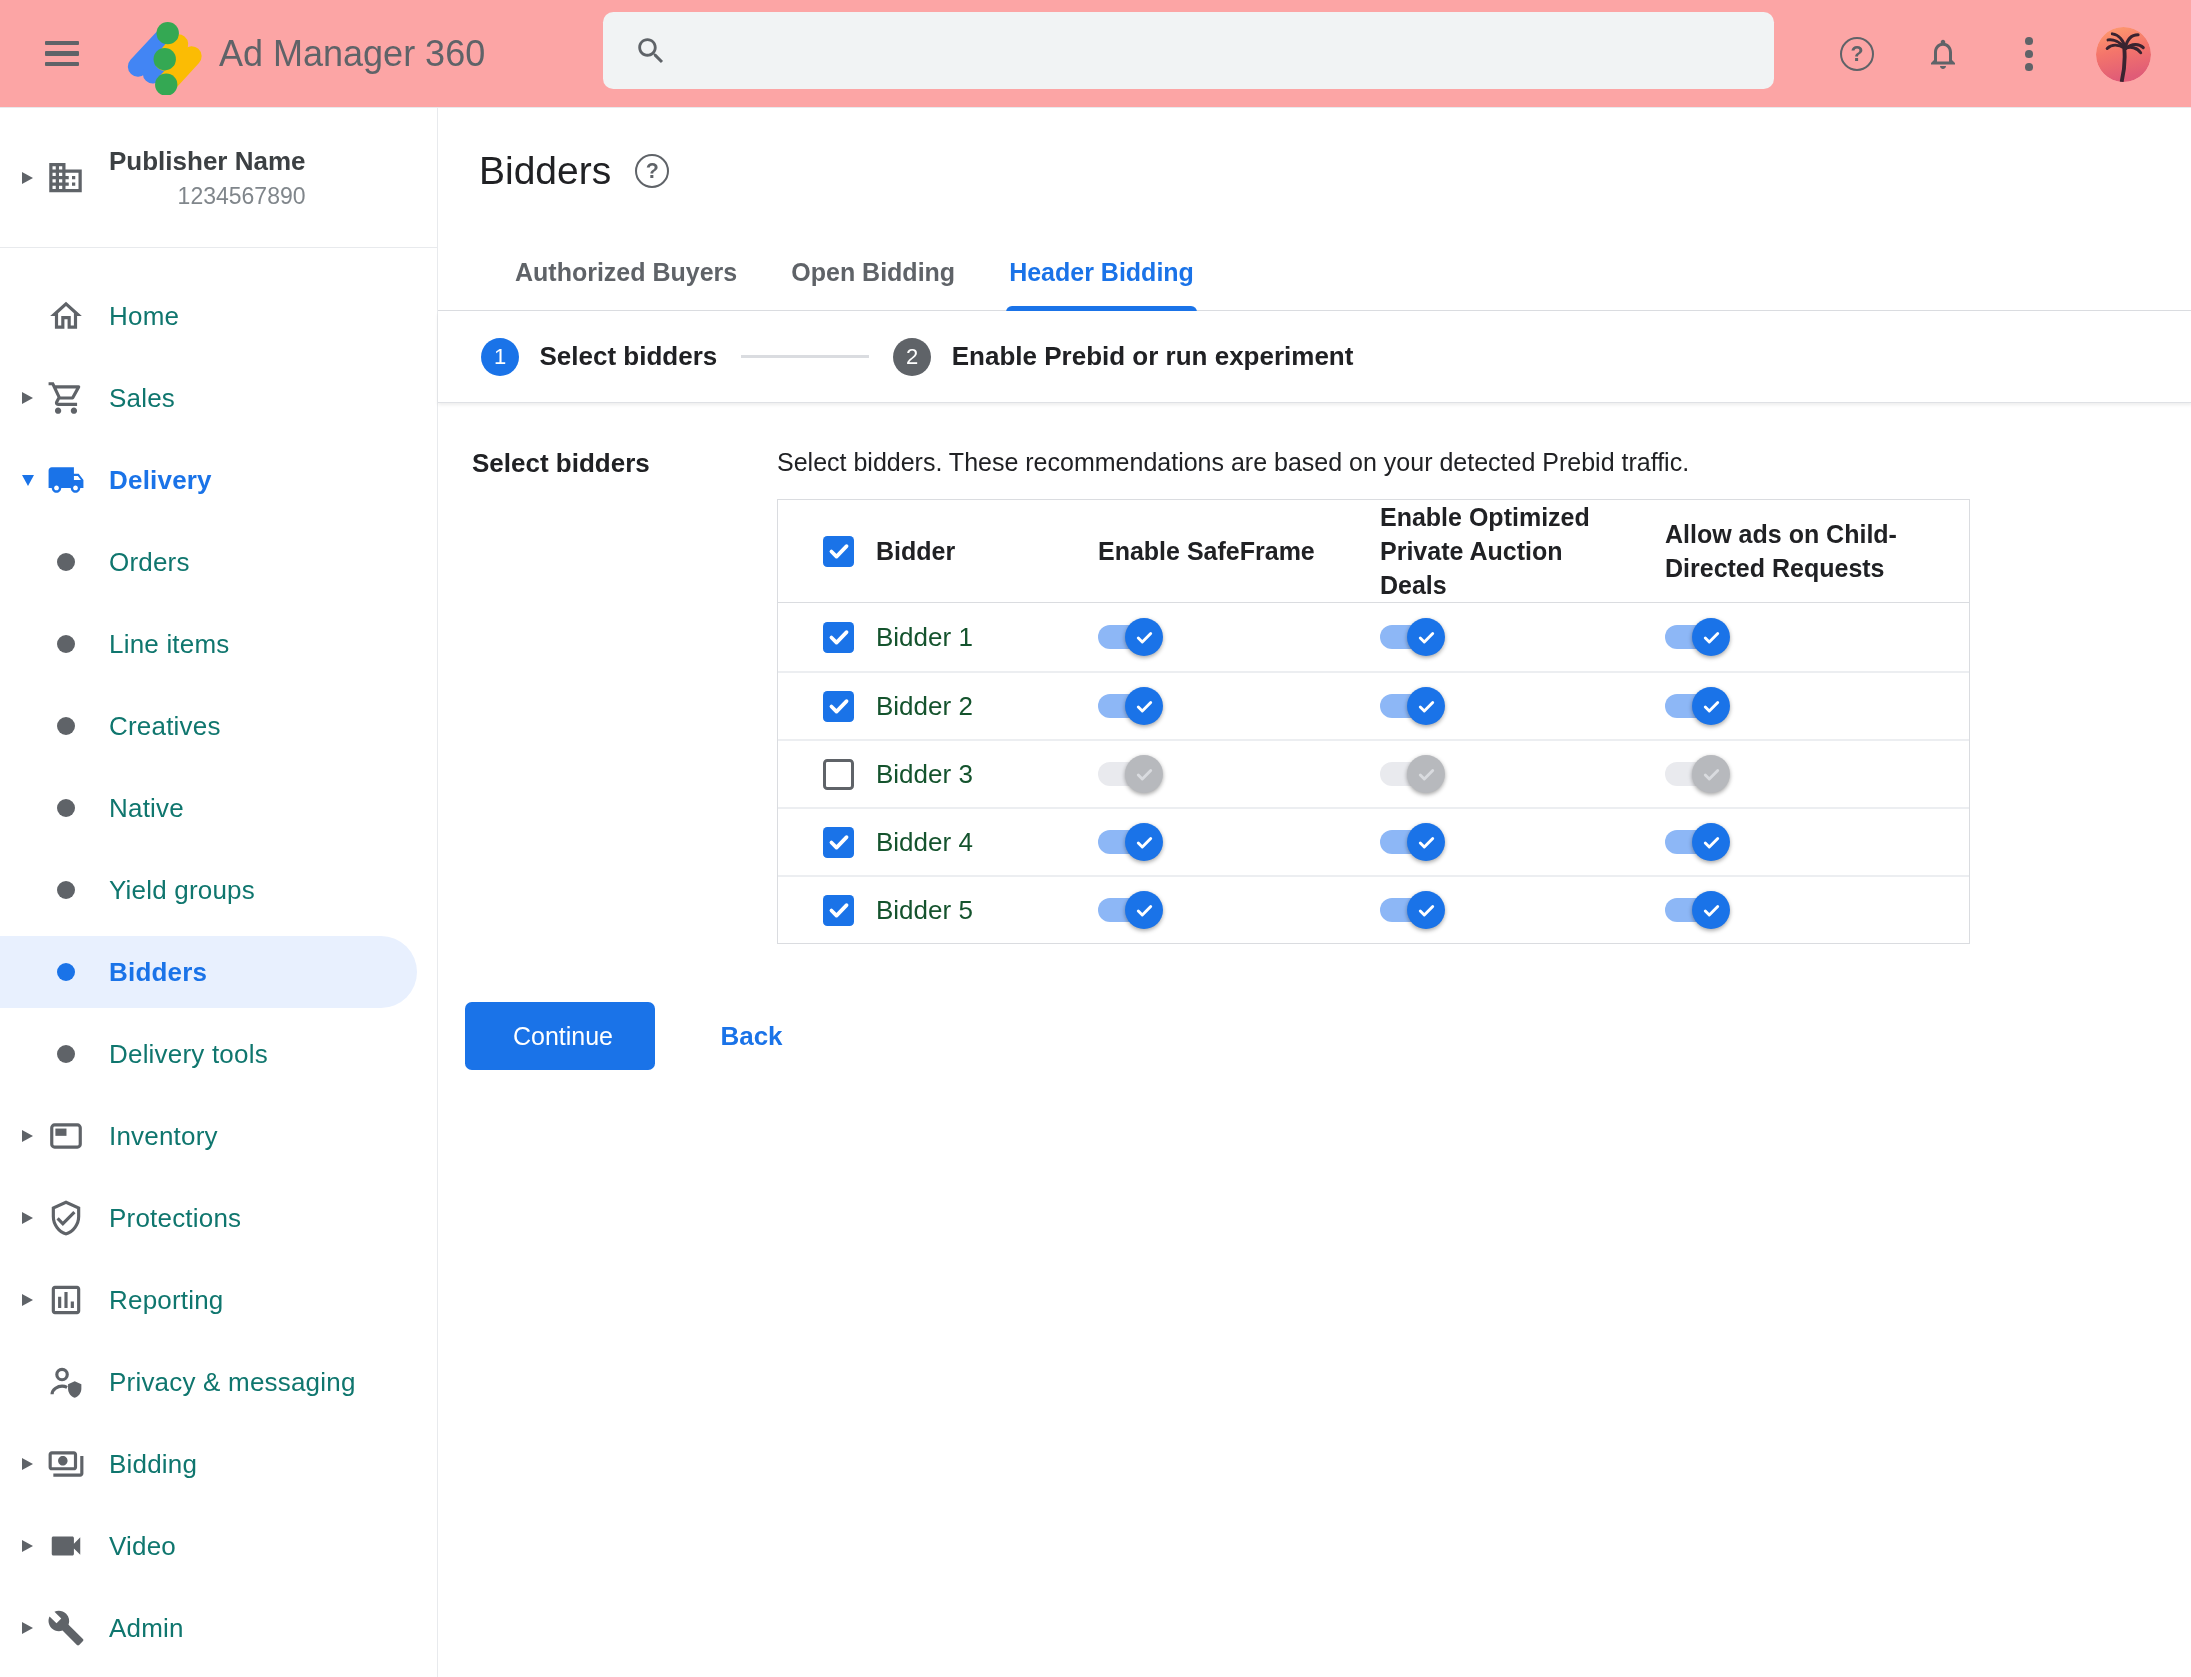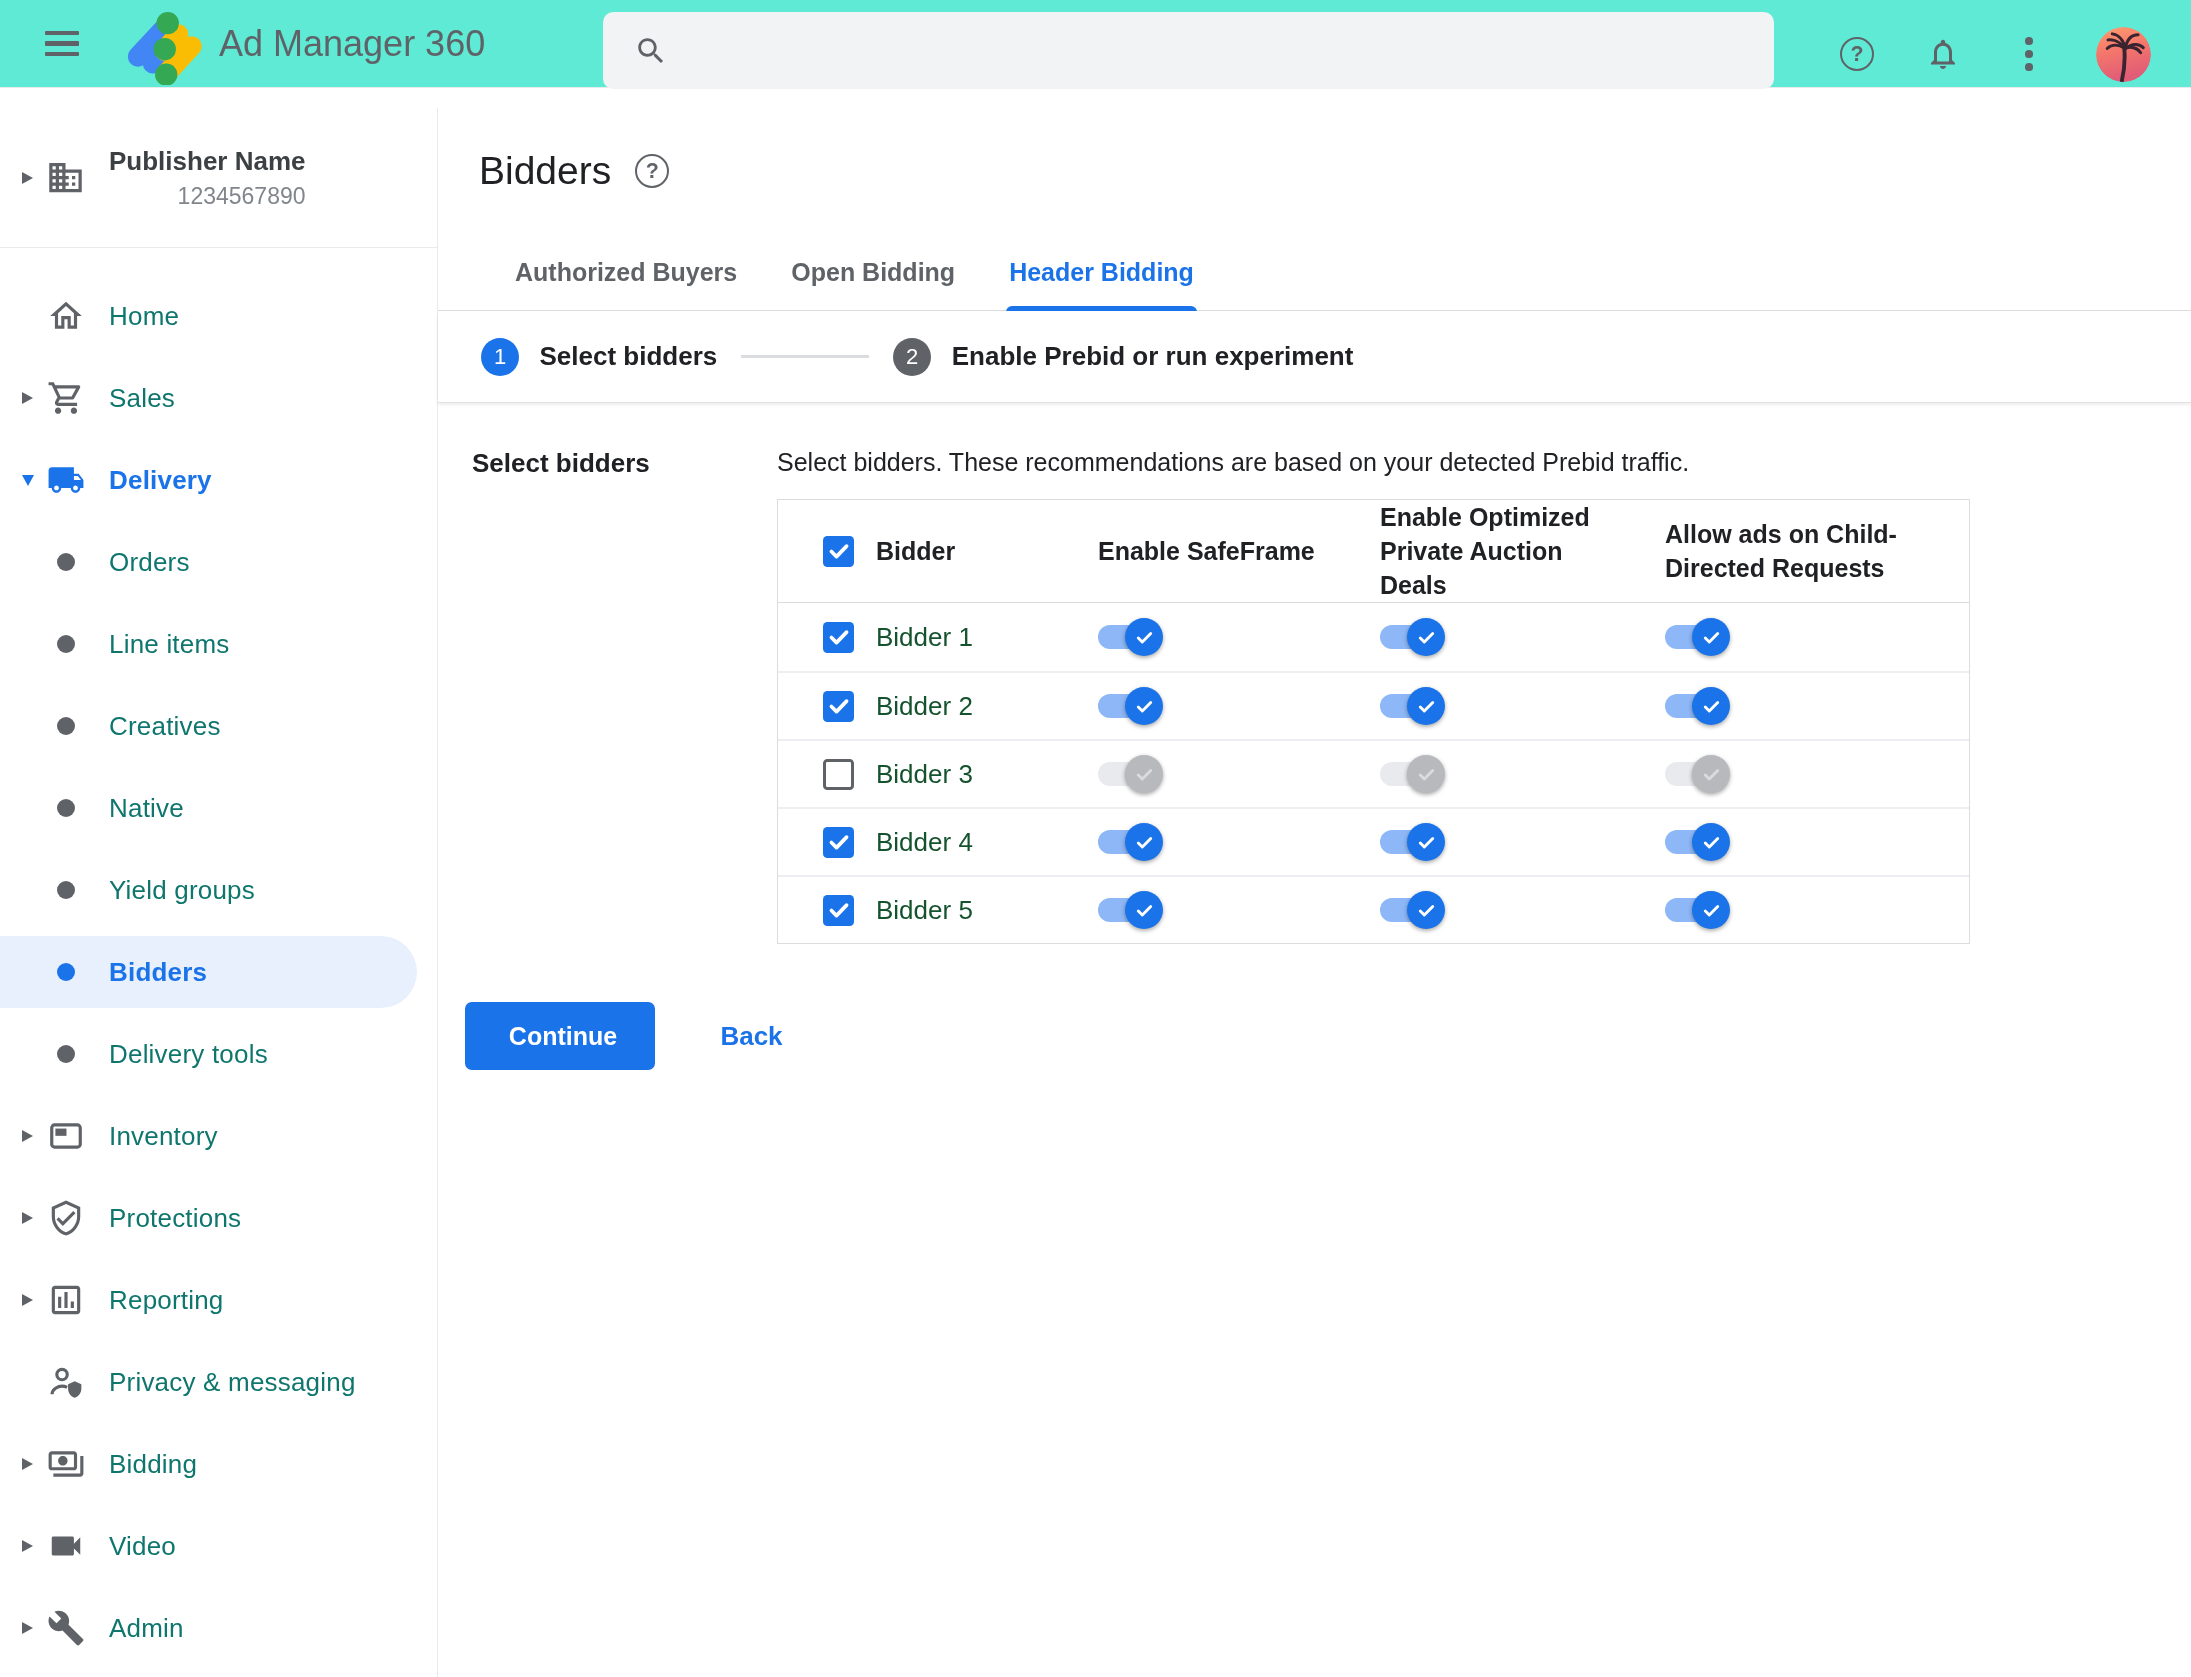--- a/index.html
+++ b/index.html
@@ -5,22 +5,22 @@
   * { box-sizing: border-box; }
   html,body { margin:0; padding:0; }
   body {
     width:2192px; height:1678px; position:relative; overflow:hidden;
     background:#ffffff; color:#202124;
     font-family:"Liberation Sans", sans-serif;
   }
 
   
   .topbar {
-    position:absolute; top:0; left:0; width:2192px; height:88px;
-    background:#5eead4; border-bottom:1.7px solid #e8eaed;
+    position:absolute; top:0; left:0; width:2192px; height:108px;
+    background:#fca5a5; border-bottom:1.7px solid #e8eaed;
     display:flex; align-items:center; z-index:10;
   }
   .hamburger { margin-left:45px; width:34px; cursor:pointer; }
   .hamburger div { height:4.3px; background:#5f6368; border-radius:0.9px; margin:6px 0; }
   .logo { margin-left:41px; width:82px; height:82px; }
   .app-title { margin-left:17px; font-size:36px; color:#5f6368; white-space:nowrap; }
   .searchbar {
     position:absolute; left:603px; top:12px; width:1171px; height:77px;
     background:#f1f3f4; border-radius:10.3px;
     display:flex; align-items:center; padding-left:31px;
@@ -117,21 +117,21 @@
   .sw-thumb { position:absolute; left:27px; top:0; width:38px; height:38px; border-radius:50%; background:#b7b9bd; box-shadow:0 1.7px 4.3px rgba(0,0,0,0.35); display:flex; align-items:center; justify-content:center; }
   .sw-thumb svg { width:23px; height:23px; }
   .sw-thumb path { stroke:#d9dbdf; stroke-width:3; fill:none; stroke-linecap:round; stroke-linejoin:round; }
   .sw.on .sw-track { background:#8db7f6; }
   .sw.on .sw-thumb { background:#1a73e8; }
   .sw.on .sw-thumb path { stroke:#fff; }
 
   .actions { position:absolute; left:27px; top:599px; display:flex; align-items:center; }
   .btn-continue {
     width:190px; height:68px; background:#1a73e8; color:#fff; border:none; border-radius:6.8px;
-    font-size:25px; font-weight:700; font-family:inherit; cursor:pointer;padding-left:12px;
+    font-size:25px; font-weight:400; font-family:inherit; cursor:pointer;padding-left:12px;
   }
   .btn-back { margin-left:41px; width:111px; text-align:center; color:#1a73e8; font-size:26px; font-weight:700; background:none; border:none; font-family:inherit; cursor:pointer; }
 
   .gray-fill { fill:#5f6368; }
   .blue-fill { fill:#1a73e8; }
 </style>
 </head>
 <body>
 
 <header class="topbar">

